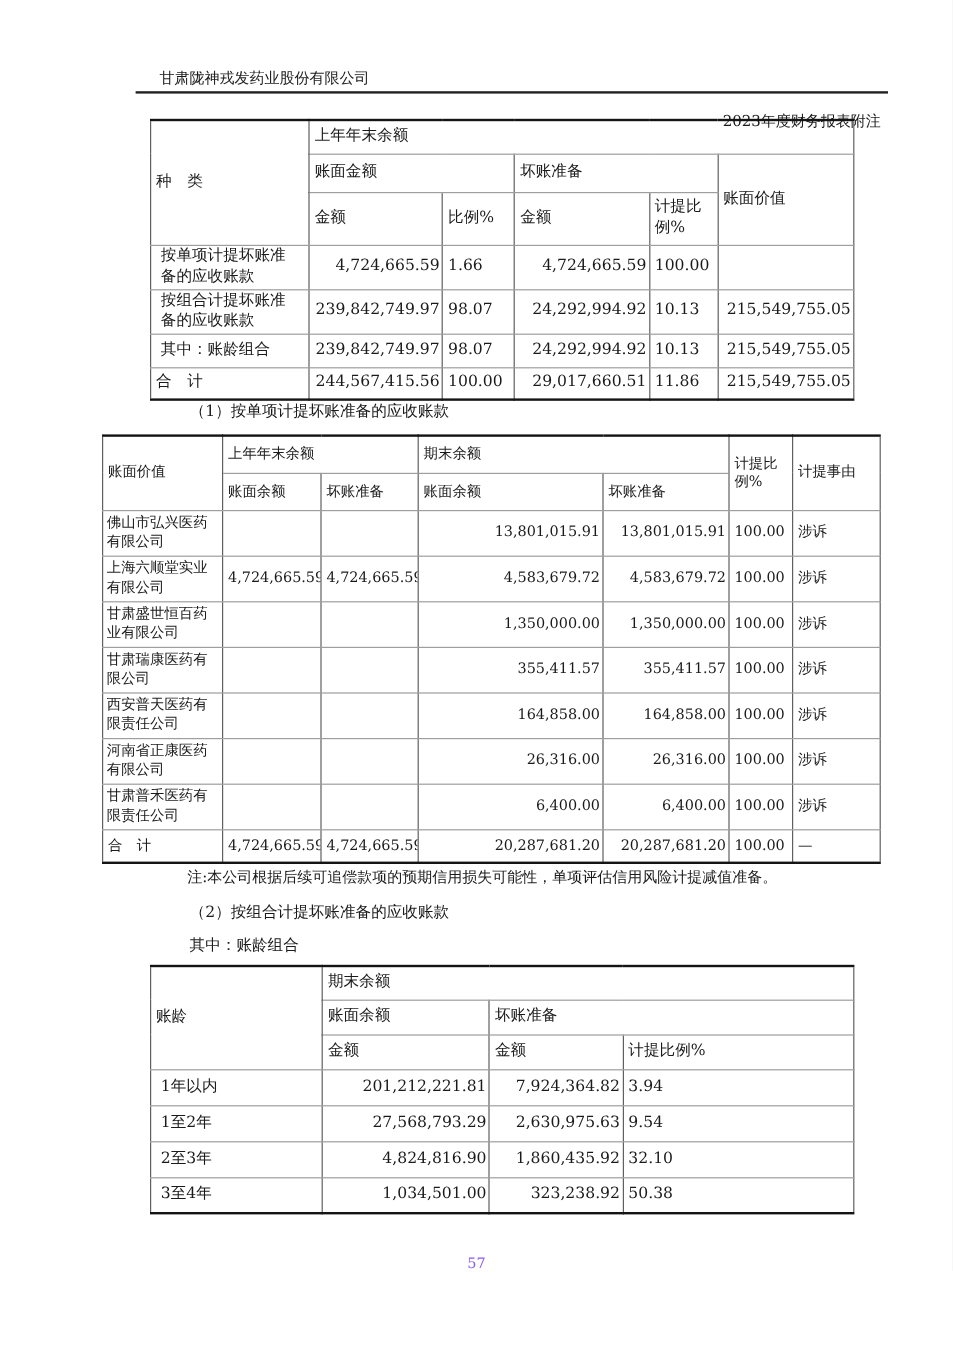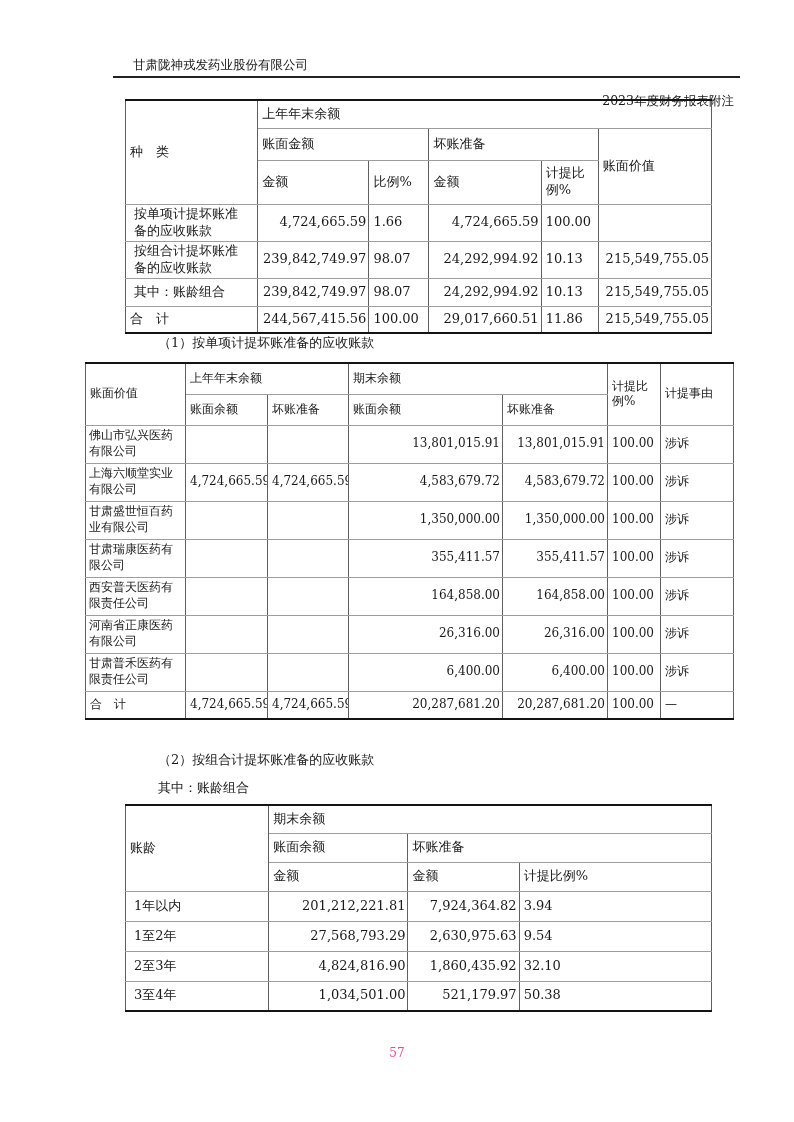--- a/index.html
+++ b/index.html
@@ -6,21 +6,21 @@
   .page{
     position:relative;width:794px;height:1122px;margin:0 auto;background:#ffffff;
     font-family:"DejaVu Serif","Liberation Serif",serif;color:#1a1a1a;overflow:hidden;
   }
   .abs{position:absolute;}
   .hdr-left{left:133px;top:57px;font-size:12.5px;}
   .hdr-right{right:60px;top:57px;font-size:12.5px;margin-top:36px;}
   .hdr-rule{left:113px;top:76px;width:627px;height:2px;background:#222;}
   .sec-label{left:158px;font-size:13px;}
   .note{left:156px;top:723px;font-size:12.5px;}
-  .page-num{left:0;right:0;top:1046px;text-align:center;font-size:12px;color:#ec4899;}
+  .page-num{left:0;right:0;top:1046px;text-align:center;font-size:12px;color:#8b5cf6;}
 
   table{border-collapse:collapse;table-layout:fixed;position:absolute;
         border:1px solid #444;border-top:2.5px solid #141414;border-bottom:2.5px solid #141414;}
   td{border-left:1px solid #606060;border-right:1px solid #606060;
      border-top:1px solid #9e9e9e;border-bottom:1px solid #9e9e9e;
      padding:1px 4px;font-weight:normal;overflow:hidden;line-height:1.3;}
   .t1{left:125px;top:99px;width:587px;font-size:13px;}
   .t2{left:85px;top:362px;width:648px;font-size:12px;}
   .t3{left:125px;top:804px;width:587px;font-size:13px;}
   .c{}
@@ -193,20 +193,21 @@
       <td class="n">4,724,665.59</td>
       <td class="n">4,724,665.59</td>
       <td class="n">20,287,681.20</td>
       <td class="n">20,287,681.20</td>
       <td class="c">100.00</td>
       <td class="c">—</td>
     </tr>
   </tbody>
     </table>
 
+  <div class="abs note">注:本公司根据后续可追偿款项的预期信用损失可能性，单项评估信用风险计提减值准备。</div>
   <div class="abs sec-label" style="top:751px">（2）按组合计提坏账准备的应收账款</div>
   <div class="abs sec-label" style="top:779px">其中：账龄组合</div>
 
   <table class="t3">
     <colgroup>
         <col style="width:143px">
         <col style="width:139px">
         <col style="width:111px">
         <col style="width:192px">
       </colgroup>
@@ -238,21 +239,21 @@
     </tr>
     <tr class="h30">
       <td class="l">2至3年</td>
       <td class="n">4,824,816.90</td>
       <td class="n">1,860,435.92</td>
       <td class="c">32.10</td>
     </tr>
     <tr class="h30">
       <td class="l">3至4年</td>
       <td class="n">1,034,501.00</td>
-      <td class="n">521,179.97</td>
+      <td class="n">323,238.92</td>
       <td class="c">50.38</td>
     </tr>
   </tbody>
     </table>
 
   <div class="abs page-num">57</div>
 
 </div>
 
 </body></html>

